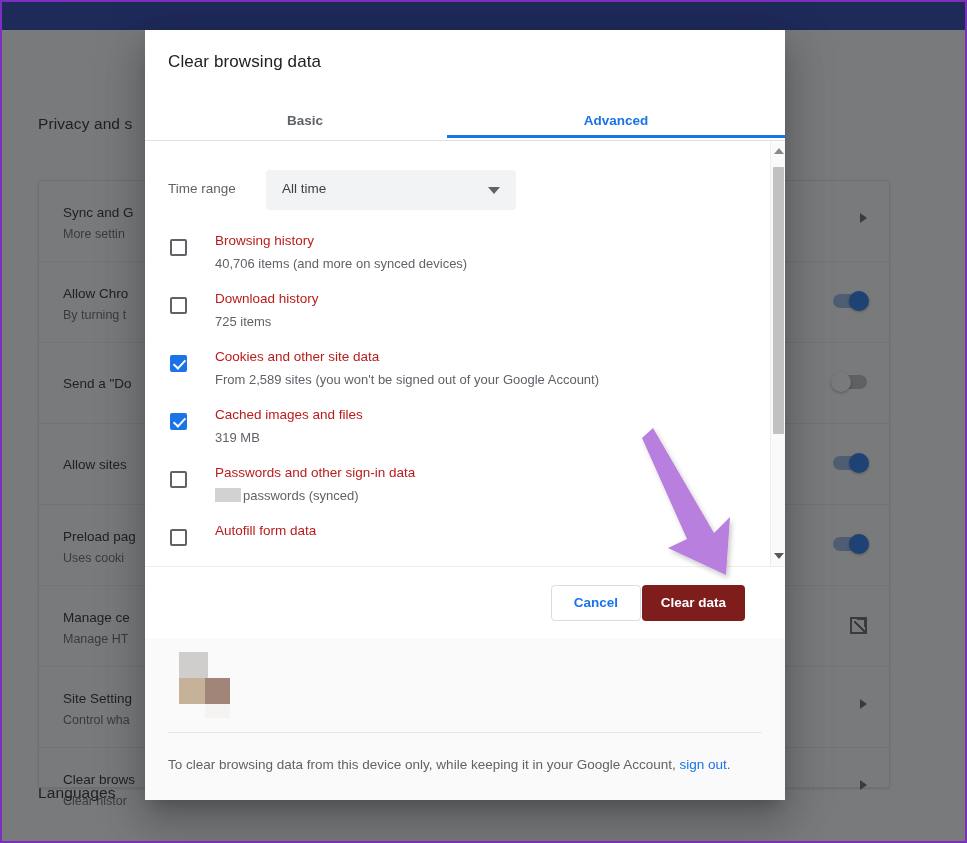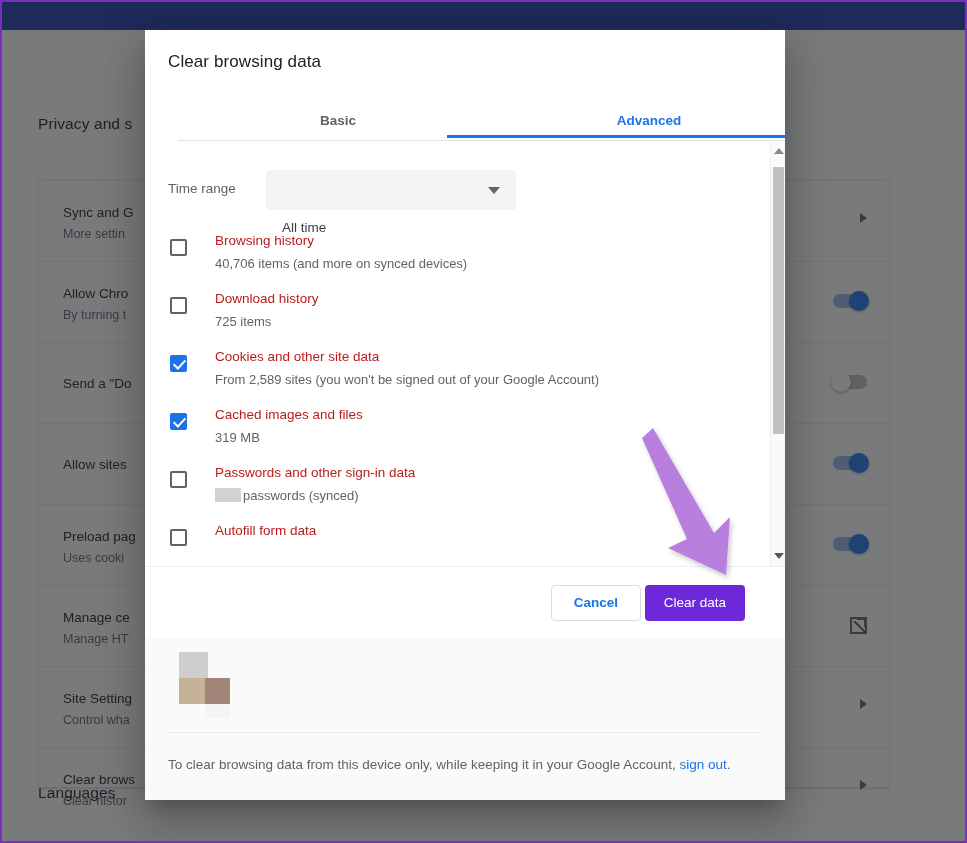--- a/index.html
+++ b/index.html
@@ -160,21 +160,20 @@
     color: #202124;
     letter-spacing: .1px;
   }
 
   
   #tabs {
     position: absolute;
     left: 0; top: 75px;
     width: 674px; height: 36px;
     border-bottom: 1px solid #e0e0e0;
-    margin-left: 33px;
   }
   .tab {
     position: absolute;
     top: 0;
     width: 320px; height: 35px;
     text-align: center;
     font-size: 13.5px;
     font-weight: bold;
     line-height: 32px;
     cursor: pointer;
@@ -217,21 +216,20 @@
     background: #f1f3f4;
     border: none;
     border-radius: 4px;
     cursor: pointer;
   }
   #timerange-value {
     position: absolute;
     left: 16px; top: 11px;
     font-size: 13.5px;
     color: #3c4043;
-    margin-top: 39px;
   }
   #timerange-caret {
     position: absolute;
     right: 16px; top: 17px;
     width: 0; height: 0;
     border-left: 6px solid transparent;
     border-right: 6px solid transparent;
     border-top: 7px solid #5f6368;
   }
 
@@ -337,23 +335,23 @@
     border-radius: 4px;
     cursor: pointer;
   }
   #btn-cleardata {
     position: absolute;
     right: 40px; top: 18px;
     height: 36px;
     padding: 0 19px;
     line-height: 36px;
     font-size: 13.5px;
-    font-weight: normal;
+    font-weight: bold;
     color: #ffffff;
-    background: #6d28d9;
+    background: #7f1d1d;
     border: none;
     border-radius: 4px;
     cursor: pointer;
   }
 
   
   #acct {
     position: absolute;
     left: 0; top: 608px;
     width: 640px; height: 162px;

